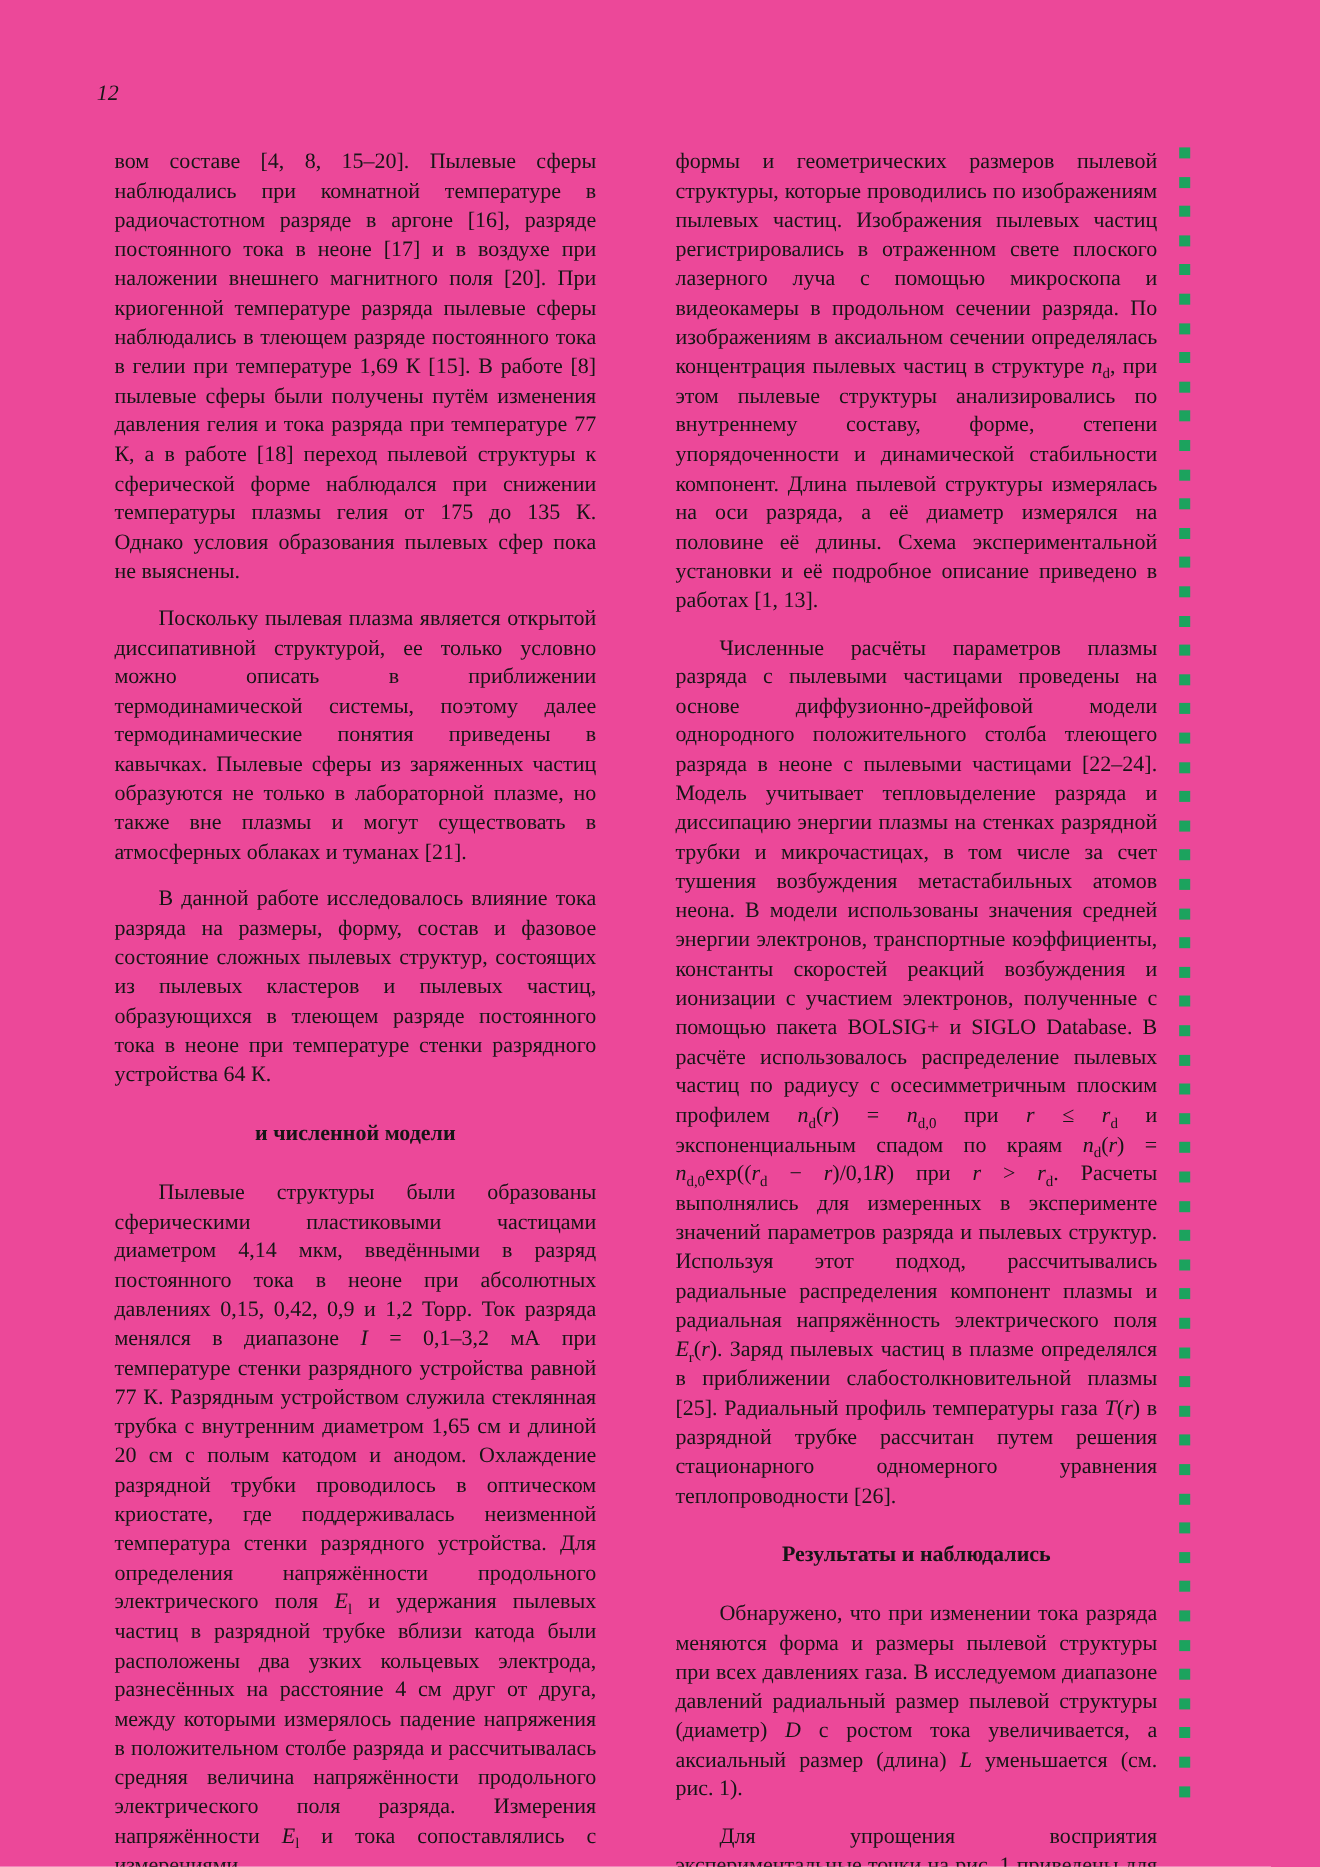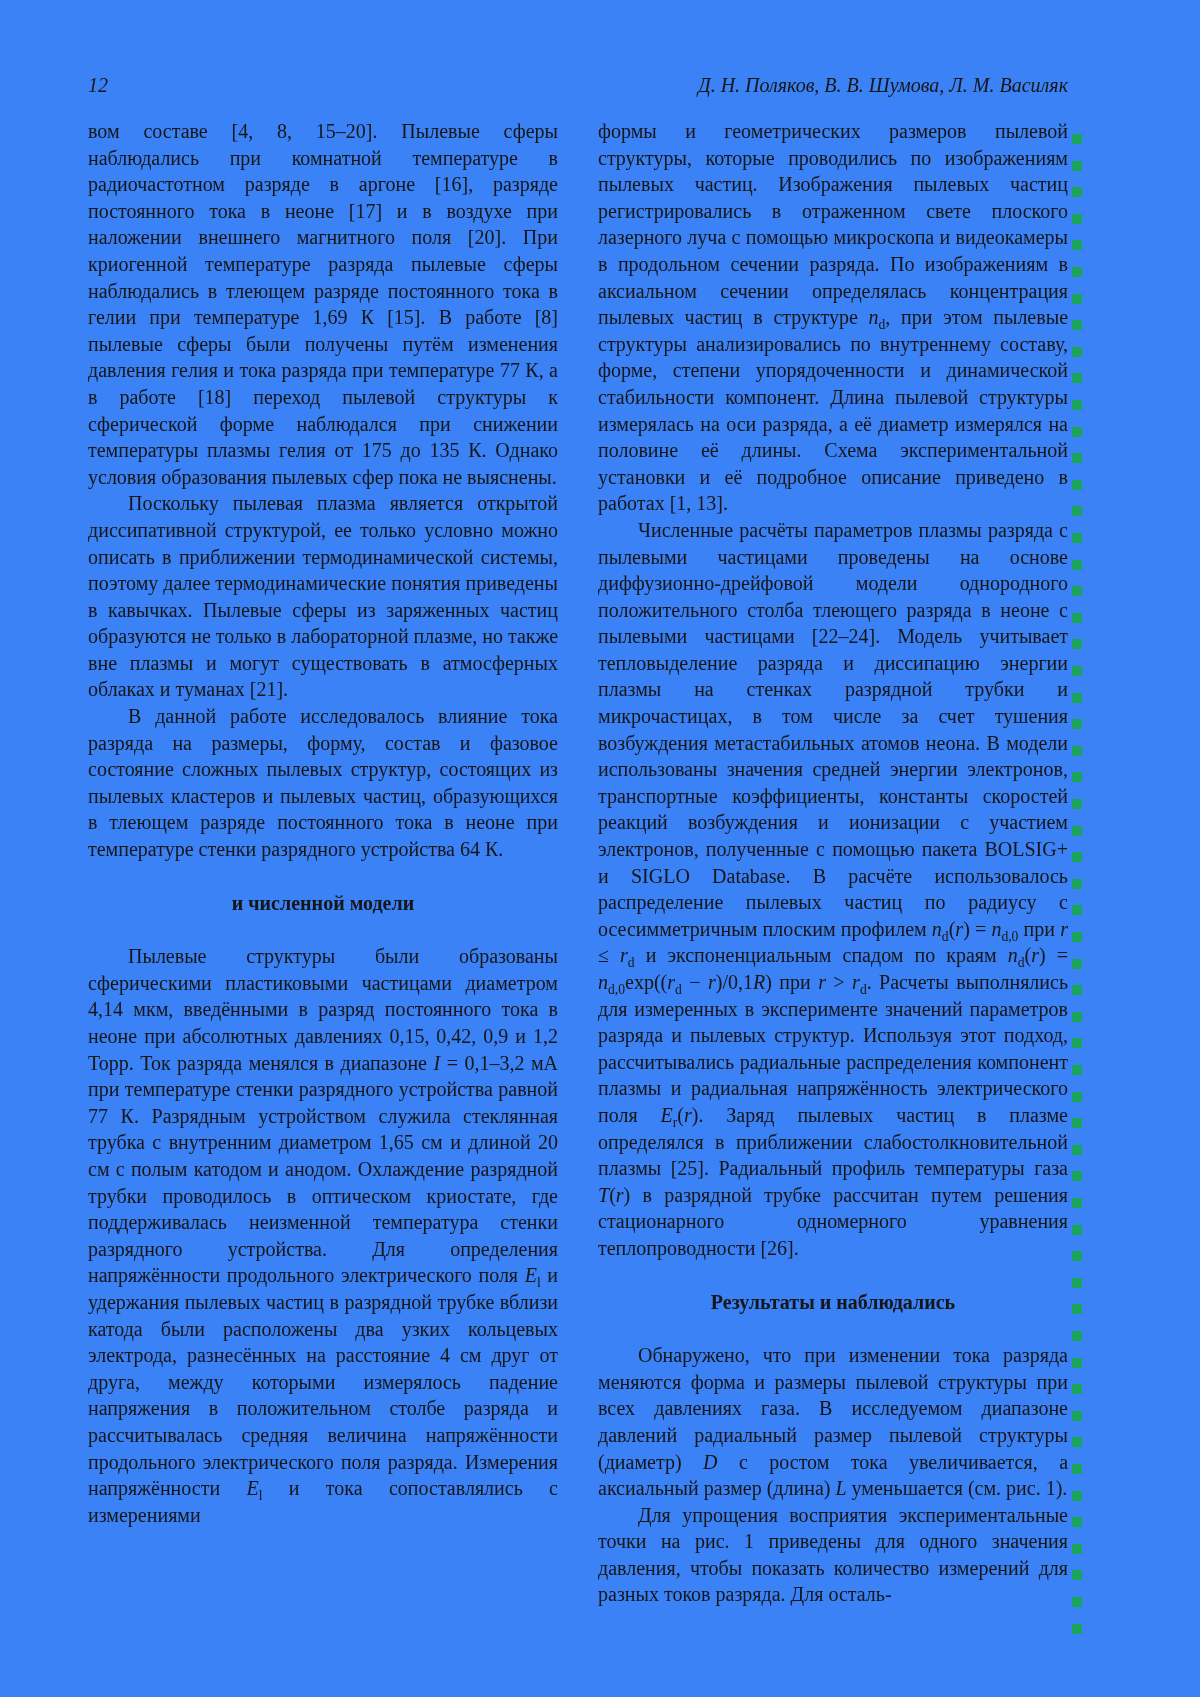--- a/index.html
+++ b/index.html
@@ -2,59 +2,58 @@
 <html lang="ru"><head>
 <meta charset="utf-8">
 <style>
   html,body{margin:0;padding:0;}
   body{
     width:1200px;height:1697px;position:relative;
     background:#ffffff;color:#161616;
     font-family:"Liberation Serif", serif;
     overflow:hidden;
   }
-  .page{position:absolute;inset:0;background:#3b82f6;}
+  .page{position:absolute;inset:0;background:#ec4899;}
   
   .runhead{
     position:absolute;top:74px;left:88px;width:980px;
     display:flex;justify-content:space-between;align-items:baseline;
     font-size:20px;font-style:italic;
   }
   
   .columns{
     position:absolute;top:118px;left:88px;width:980px;
     display:flex;gap:40px;
   }
   .col{
     width:470px;
     font-size:20px;line-height:26.6px;
     text-align:justify;
     hyphens:none;
   }
-  .col p{margin:0;text-indent:40px;}
+  .col p{margin:16px;text-indent:40px;}
   .col p.noindent{text-indent:0;}
   .heading{
     font-weight:bold;text-align:center;
     margin:27px 0 27px 0;text-indent:0;
   }
   .heading div{text-indent:0;}
   sub{font-size:0.68em;line-height:0;}
   em{font-style:italic;}
   
   .markers{position:absolute;left:1072px;top:0;width:12px;height:1697px;}
   .marker{position:absolute;left:0;width:10px;height:10px;background:#1ca35e;}
 </style>
 </head>
 <body>
 
 <div class="page">
 
   <div class="runhead">
     <span>12</span>
-    <span>Д. Н. Поляков, В. В. Шумова, Л. М. Василяк</span>
   </div>
 
   <div class="columns">
 
     <div class="col">
       <p class="noindent">вом составе [4, 8, 15–20]. Пылевые сферы наблюдались при комнатной температуре в радиочастотном разряде в аргоне [16], разряде постоянного тока в неоне [17] и в воздухе при наложении внешнего магнитного поля [20]. При криогенной температуре разряда пылевые сферы наблюдались в тлеющем разряде постоянного тока в гелии при температуре 1,69 К [15]. В работе [8] пылевые сферы были получены путём изменения давления гелия и тока разряда при температуре 77 К, а в работе [18] переход пылевой структуры к сферической форме наблюдался при снижении температуры плазмы гелия от 175 до 135 К. Однако условия образования пылевых сфер пока не выяснены.</p>
       <p>Поскольку пылевая плазма является открытой диссипативной структурой, ее только условно можно описать в приближении термодинамической системы, поэтому далее термодинамические понятия приведены в кавычках. Пылевые сферы из заряженных частиц образуются не только в лабораторной плазме, но также вне плазмы и могут существовать в атмосферных облаках и туманах [21].</p>
       <p>В данной работе исследовалось влияние тока разряда на размеры, форму, состав и фазовое состояние сложных пылевых структур, состоящих из пылевых кластеров и пылевых частиц, образующихся в тлеющем разряде постоянного тока в неоне при температуре стенки разрядного устройства 64 К.</p>
       <div class="heading">
         <div>и численной модели</div>

